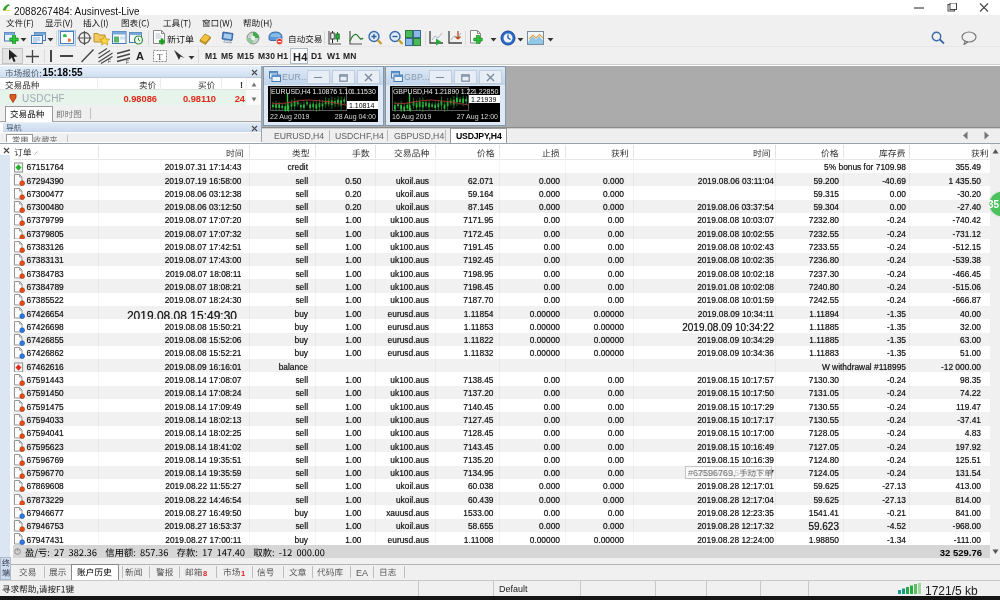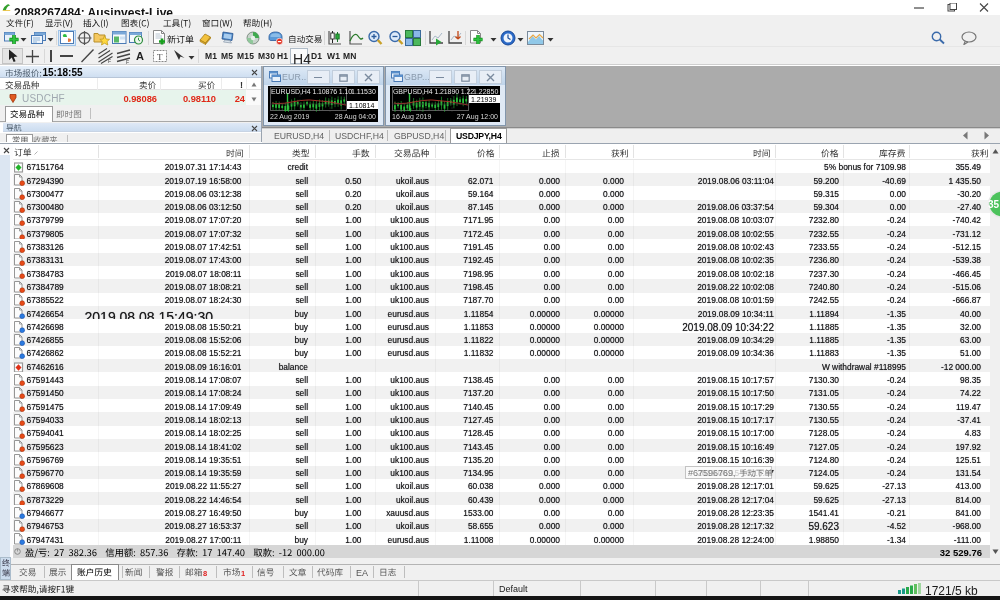--- a/index.html
+++ b/index.html
@@ -2,21 +2,21 @@
 <html><head><meta charset="utf-8"><style>
 html,body{margin:0;padding:0}
 body{width:1000px;height:600px;overflow:hidden;position:relative;font-family:"Liberation Sans",sans-serif;background:#fff;-webkit-font-smoothing:antialiased}
 div{box-sizing:border-box}
 </style></head><body>
 <div style="position:absolute;left:0px;top:0px;width:1000px;height:15px;background:#fff"></div>
 <svg style="position:absolute;left:2px;top:3px" width="9" height="9" viewBox="0 0 12 11">
 <path d="M1 9 C2 6 3 4 5 3 C6 2 7 1 8 1 C9 1 10 2 11 2 C10 3 9 3 8 4 C7 5 6 6 6 7 L5 9 Z" fill="#33a02c"></path>
 <path d="M1 10 L11 10 L11 9 L1 9 Z" fill="#e8b820"></path>
   </svg>
-<div style="position:absolute;left:14px;top:6px;font-size:12px;color:#111;font-weight:700;white-space:pre">2088267484: Ausinvest-Live</div>
+<div style="position:absolute;left:14px;top:6px;font-size:10px;color:#111;font-weight:400;white-space:pre">2088267484: Ausinvest-Live</div>
 <svg style="position:absolute;left:912px;top:3px" width="80" height="10" viewBox="0 0 80 10">
 <path d="M2 5 L12 5" stroke="#444" stroke-width="1.2"></path>
 <rect x="36" y="1.5" width="6.5" height="6.5" fill="none" stroke="#444" stroke-width="1"></rect>
 <rect x="38" y="0" width="6.5" height="6.5" fill="#fff" stroke="#444" stroke-width="1"></rect>
 <path d="M68 0.5 L76 8.5 M76 0.5 L68 8.5" stroke="#444" stroke-width="1.1"></path>
   </svg>
 <div style="position:absolute;left:0px;top:15px;width:1000px;height:14px;background:#f0f0f0"></div>
 <svg style="position:absolute;left:6px;top:17.5px;fill:#1a1a1a;overflow:visible" width="29" height="11" viewBox="0 0 29 11">
     <use href="#u6587" transform="translate(0.0,8.4) scale(0.0086,-0.0086)"></use>
     <use href="#u4EF6" transform="translate(8.6,8.4) scale(0.0086,-0.0086)"></use>
@@ -261,21 +261,21 @@
 <svg style="position:absolute;left:188px;top:55px" width="7" height="5" viewBox="0 0 7 5">
     <path d="M0.5 1 L6.5 1 L3.5 4.5 Z" fill="#333"></path>
   </svg>
 <div style="position:absolute;left:198px;top:49px;width:1px;height:14px;background:#d8d8d8"></div>
 <div style="position:absolute;left:205px;top:51px;font-size:8.5px;font-weight:700;color:#222;letter-spacing:.2px;white-space:pre">M1</div>
 <div style="position:absolute;left:221px;top:51px;font-size:8.5px;font-weight:700;color:#222;letter-spacing:.2px;white-space:pre">M5</div>
 <div style="position:absolute;left:237px;top:51px;font-size:8.5px;font-weight:700;color:#222;letter-spacing:.2px;white-space:pre">M15</div>
 <div style="position:absolute;left:258px;top:51px;font-size:8.5px;font-weight:700;color:#222;letter-spacing:.2px;white-space:pre">M30</div>
 <div style="position:absolute;left:277px;top:51px;font-size:8.5px;font-weight:700;color:#222;letter-spacing:.2px;white-space:pre">H1</div>
 <div style="position:absolute;left:290px;top:48px;width:18px;height:16px;background:#fafbfc;border:1px solid #b0bcc8"></div>
-<div style="position:absolute;left:293px;top:51px;font-size:14px;font-weight:400;color:#222;letter-spacing:.2px;white-space:pre">H4</div>
+<div style="position:absolute;left:293px;top:51px;font-size:11px;font-weight:700;color:#222;letter-spacing:.2px;white-space:pre">H4</div>
 <div style="position:absolute;left:311px;top:51px;font-size:8.5px;font-weight:700;color:#222;letter-spacing:.2px;white-space:pre">D1</div>
 <div style="position:absolute;left:327px;top:51px;font-size:8.5px;font-weight:700;color:#222;letter-spacing:.2px;white-space:pre">W1</div>
 <div style="position:absolute;left:343px;top:51px;font-size:8.5px;font-weight:700;color:#222;letter-spacing:.2px;white-space:pre">MN</div>
 <div style="position:absolute;left:0px;top:66px;width:261px;height:12px;background:linear-gradient(#e7f0fa,#cfdff1);border-bottom:1px solid #b8c6d8"></div>
 <svg style="position:absolute;left:5px;top:67.5px;fill:#4a5a6a;overflow:visible" width="38" height="11" viewBox="0 0 38 11">
     <use href="#u5E02" transform="translate(0.0,8.4) scale(0.0086,-0.0086)"></use>
     <use href="#u573A" transform="translate(8.6,8.4) scale(0.0086,-0.0086)"></use>
     <use href="#u62A5" transform="translate(17.2,8.4) scale(0.0086,-0.0086)"></use>
     <use href="#u4EF7" transform="translate(25.8,8.4) scale(0.0086,-0.0086)"></use>
     <use href="#u003A" transform="translate(34.4,8.4) scale(0.0086,-0.0086)"></use>
@@ -772,21 +772,21 @@
     <circle cx="8.2" cy="9.2" r="2.45" fill="#e84a18" stroke="#9a3008" stroke-width="0.5"></circle>
   </svg>
 <div style="position:absolute;left:26.5px;top:281.90000000000003px;font-size:8.4px;color:#1c1c1c;text-shadow:0 0 .7px rgba(25,25,35,.75);white-space:pre">67384789</div>
 <div style="position:absolute;right:758.5px;top:281.90000000000003px;font-size:8.4px;color:#1c1c1c;text-shadow:0 0 .7px rgba(25,25,35,.75);white-space:pre">2019.08.07 18:08:21</div>
 <div style="position:absolute;right:692px;top:281.90000000000003px;font-size:8.4px;color:#1c1c1c;text-shadow:0 0 .7px rgba(25,25,35,.75);white-space:pre">sell</div>
 <div style="position:absolute;right:638.5px;top:281.90000000000003px;font-size:8.4px;color:#1c1c1c;text-shadow:0 0 .7px rgba(25,25,35,.75);white-space:pre">1.00</div>
 <div style="position:absolute;right:571px;top:281.90000000000003px;font-size:8.4px;color:#1c1c1c;text-shadow:0 0 .7px rgba(25,25,35,.75);white-space:pre">uk100.aus</div>
 <div style="position:absolute;right:506.5px;top:281.90000000000003px;font-size:8.4px;color:#1c1c1c;text-shadow:0 0 .7px rgba(25,25,35,.75);white-space:pre">7198.45</div>
 <div style="position:absolute;right:440px;top:281.90000000000003px;font-size:8.4px;color:#1c1c1c;text-shadow:0 0 .7px rgba(25,25,35,.75);white-space:pre">0.00</div>
 <div style="position:absolute;right:376px;top:281.90000000000003px;font-size:8.4px;color:#1c1c1c;text-shadow:0 0 .7px rgba(25,25,35,.75);white-space:pre">0.00</div>
-<div style="position:absolute;right:226px;top:281.90000000000003px;font-size:8.4px;color:#1c1c1c;text-shadow:0 0 .7px rgba(25,25,35,.75);white-space:pre">2019.08.22 10:02:08</div>
+<div style="position:absolute;right:226px;top:281.90000000000003px;font-size:8.4px;color:#1c1c1c;text-shadow:0 0 .7px rgba(25,25,35,.75);white-space:pre">2019.01.08 10:02:08</div>
 <div style="position:absolute;right:161px;top:281.90000000000003px;font-size:8.4px;color:#1c1c1c;text-shadow:0 0 .7px rgba(25,25,35,.75);white-space:pre">7240.80</div>
 <div style="position:absolute;right:94px;top:281.90000000000003px;font-size:8.4px;color:#1c1c1c;text-shadow:0 0 .7px rgba(25,25,35,.75);white-space:pre">-0.24</div>
 <div style="position:absolute;right:19px;top:281.90000000000003px;font-size:8.4px;color:#1c1c1c;text-shadow:0 0 .7px rgba(25,25,35,.75);white-space:pre">-515.06</div>
 <div style="position:absolute;left:13px;top:292.6px;width:977px;height:13.3px;background:#fff"></div>
 <svg style="position:absolute;left:13.5px;top:294.0px" width="12" height="12" viewBox="0 0 12 12">
     <path d="M0.5 0.5 L5.5 0.5 L8 3 L8 11 L0.5 11 Z" fill="#fcfcfc" stroke="#8a8a8a" stroke-width="0.9"></path>
     <path d="M5.5 0.5 L5.5 3 L8 3" fill="none" stroke="#8a8a8a" stroke-width="0.8"></path>
     <circle cx="8.2" cy="9.2" r="2.45" fill="#e84a18" stroke="#9a3008" stroke-width="0.5"></circle>
   </svg>
 <div style="position:absolute;left:26.5px;top:295.20000000000005px;font-size:8.4px;color:#1c1c1c;text-shadow:0 0 .7px rgba(25,25,35,.75);white-space:pre">67385522</div>
@@ -801,21 +801,21 @@
 <div style="position:absolute;right:161px;top:295.20000000000005px;font-size:8.4px;color:#1c1c1c;text-shadow:0 0 .7px rgba(25,25,35,.75);white-space:pre">7242.55</div>
 <div style="position:absolute;right:94px;top:295.20000000000005px;font-size:8.4px;color:#1c1c1c;text-shadow:0 0 .7px rgba(25,25,35,.75);white-space:pre">-0.24</div>
 <div style="position:absolute;right:19px;top:295.20000000000005px;font-size:8.4px;color:#1c1c1c;text-shadow:0 0 .7px rgba(25,25,35,.75);white-space:pre">-666.87</div>
 <div style="position:absolute;left:13px;top:305.9px;width:977px;height:13.3px;background:#f1f1f1"></div>
 <svg style="position:absolute;left:13.5px;top:307.29999999999995px" width="12" height="12" viewBox="0 0 12 12">
     <path d="M0.5 0.5 L5.5 0.5 L8 3 L8 11 L0.5 11 Z" fill="#fcfcfc" stroke="#8a8a8a" stroke-width="0.9"></path>
     <path d="M5.5 0.5 L5.5 3 L8 3" fill="none" stroke="#8a8a8a" stroke-width="0.8"></path>
     <circle cx="8.2" cy="9.2" r="2.45" fill="#2a7ae0" stroke="#1a4aa0" stroke-width="0.5"></circle>
   </svg>
 <div style="position:absolute;left:26.5px;top:308.5px;font-size:8.4px;color:#1c1c1c;text-shadow:0 0 .7px rgba(25,25,35,.75);white-space:pre">67426654</div>
-<div style="position:absolute;right:787px;top:308.5px;font-size:14px;color:#1c1c1c;text-shadow:0 0 .7px rgba(25,25,35,.75);white-space:pre">2019.08.08 15:49:30</div>
+<div style="position:absolute;right:763px;top:308.5px;font-size:12px;color:#1c1c1c;text-shadow:0 0 .7px rgba(25,25,35,.75);white-space:pre">2019.08.08 15:49:30</div>
 <div style="position:absolute;right:692px;top:308.5px;font-size:8.4px;color:#1c1c1c;text-shadow:0 0 .7px rgba(25,25,35,.75);white-space:pre">buy</div>
 <div style="position:absolute;right:638.5px;top:308.5px;font-size:8.4px;color:#1c1c1c;text-shadow:0 0 .7px rgba(25,25,35,.75);white-space:pre">1.00</div>
 <div style="position:absolute;right:571px;top:308.5px;font-size:8.4px;color:#1c1c1c;text-shadow:0 0 .7px rgba(25,25,35,.75);white-space:pre">eurusd.aus</div>
 <div style="position:absolute;right:506.5px;top:308.5px;font-size:8.4px;color:#1c1c1c;text-shadow:0 0 .7px rgba(25,25,35,.75);white-space:pre">1.11854</div>
 <div style="position:absolute;right:440px;top:308.5px;font-size:8.4px;color:#1c1c1c;text-shadow:0 0 .7px rgba(25,25,35,.75);white-space:pre">0.00000</div>
 <div style="position:absolute;right:376px;top:308.5px;font-size:8.4px;color:#1c1c1c;text-shadow:0 0 .7px rgba(25,25,35,.75);white-space:pre">0.00000</div>
 <div style="position:absolute;right:226px;top:308.5px;font-size:8.4px;color:#1c1c1c;text-shadow:0 0 .7px rgba(25,25,35,.75);white-space:pre">2019.08.09 10:34:11</div>
 <div style="position:absolute;right:161px;top:308.5px;font-size:8.4px;color:#1c1c1c;text-shadow:0 0 .7px rgba(25,25,35,.75);white-space:pre">1.11894</div>
 <div style="position:absolute;right:94px;top:308.5px;font-size:8.4px;color:#1c1c1c;text-shadow:0 0 .7px rgba(25,25,35,.75);white-space:pre">-1.35</div>
 <div style="position:absolute;right:19px;top:308.5px;font-size:8.4px;color:#1c1c1c;text-shadow:0 0 .7px rgba(25,25,35,.75);white-space:pre">40.00</div>

